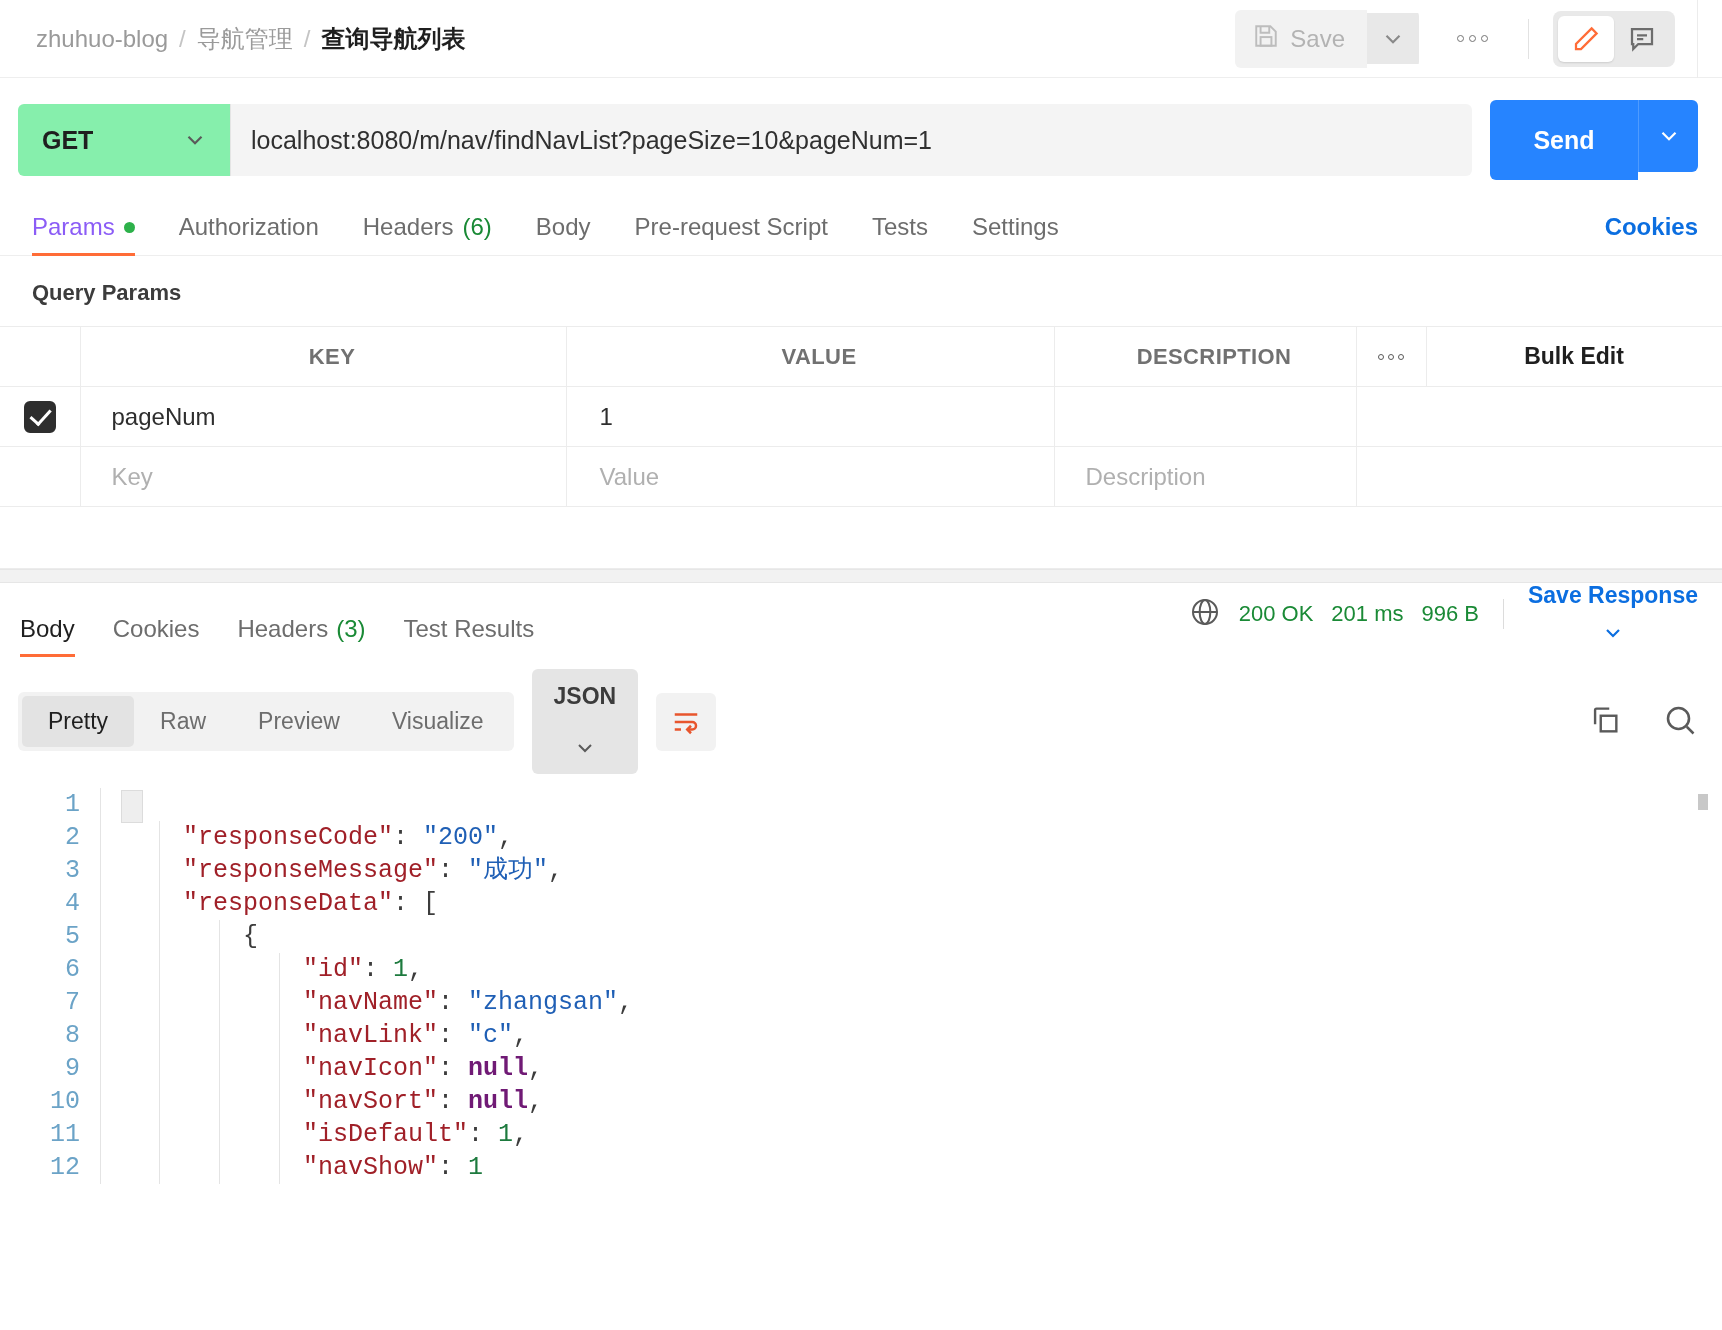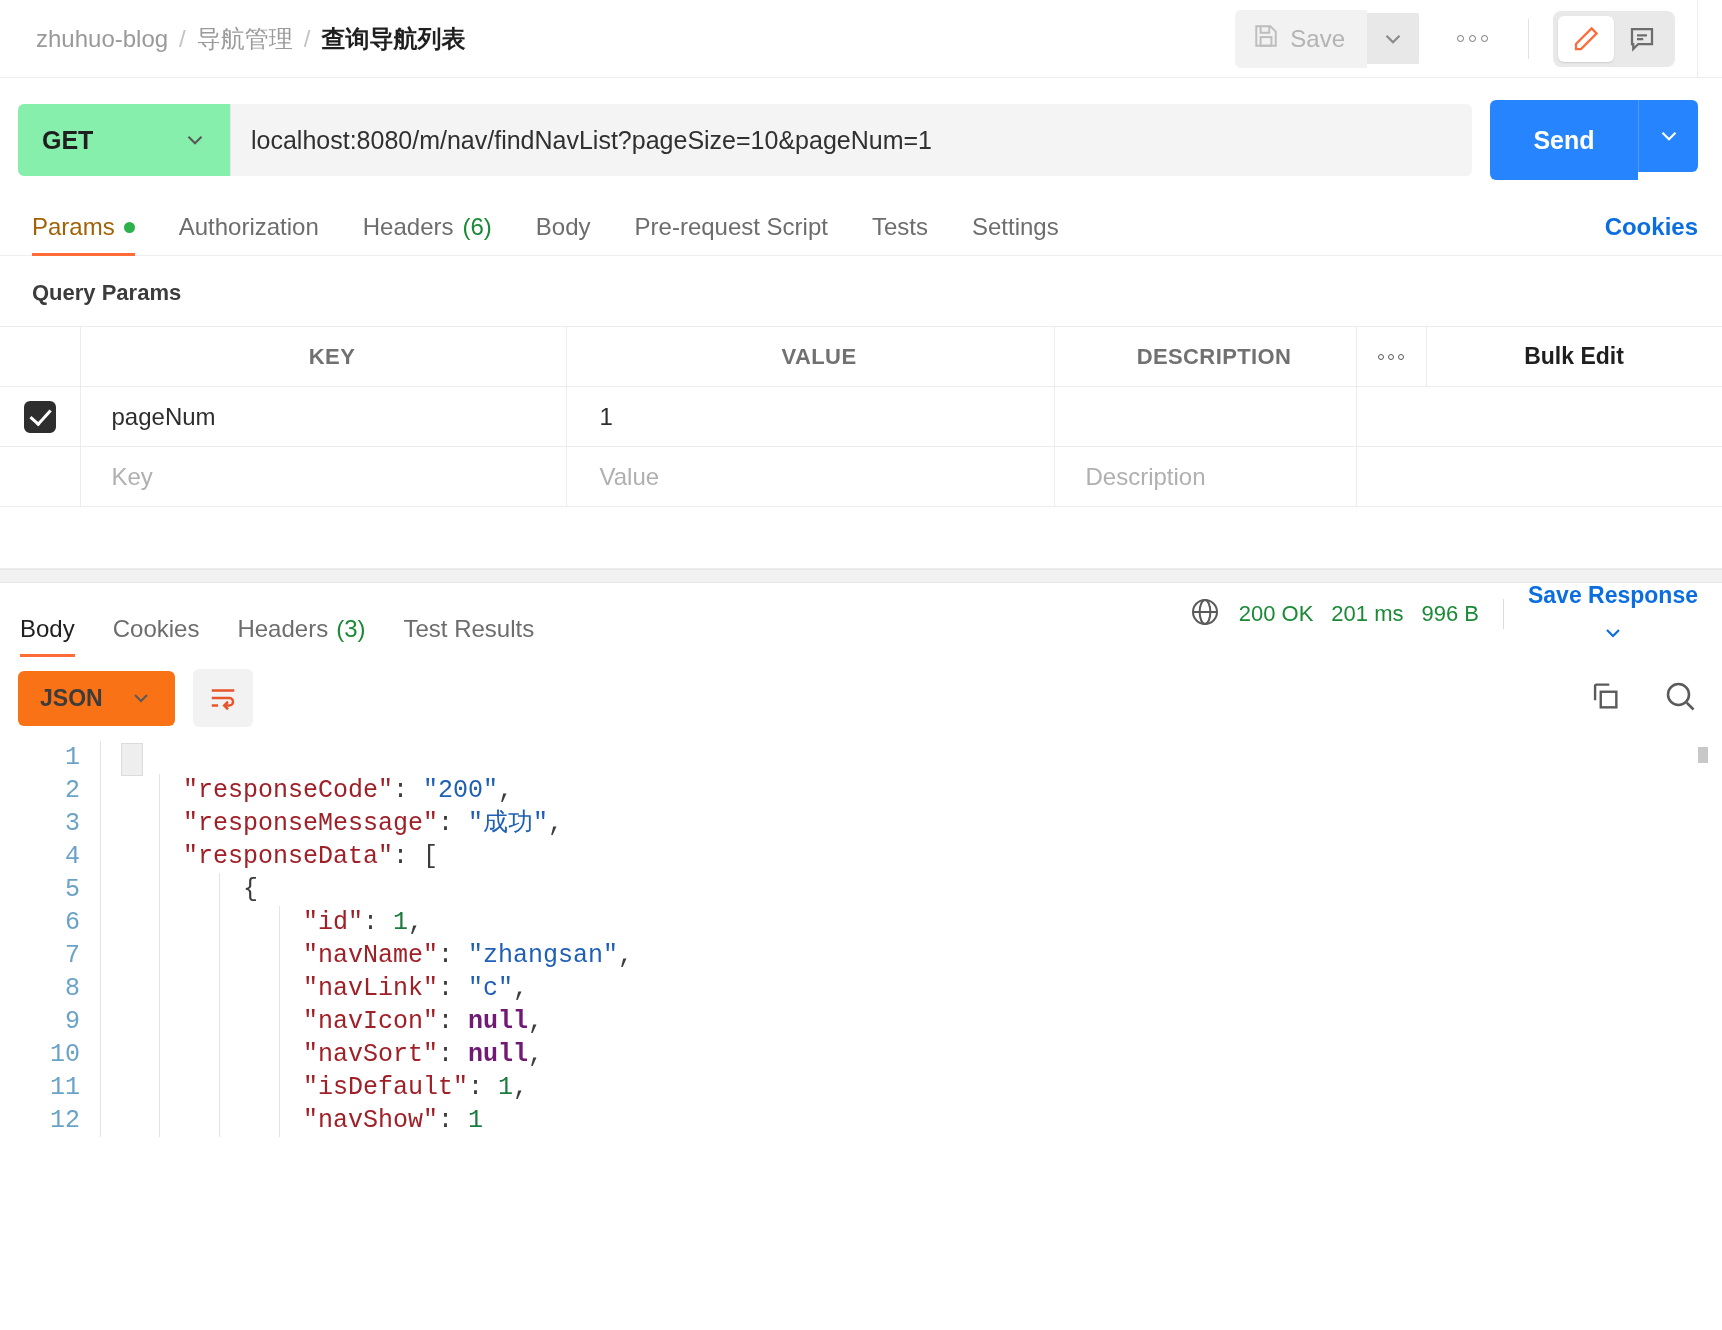--- a/index.html
+++ b/index.html
@@ -91,21 +91,21 @@
     padding: 0 24px 0 32px; height: 58px;
     border-bottom: 1px solid #eeeeee;
     position: relative;
   }
   .rtab {
     font-size: 24px; color: #6d6d6d;
     padding: 0 0 14px 0; margin-right: 44px;
     display: flex; align-items: center; gap: 9px;
     position: relative; white-space: nowrap;
   }
-  .rtab.active { color: #a16207; }
+  .rtab.active { color: #8b5cf6; }
   .rtab.active::after {
     content: ""; position: absolute; left: 0; right: 0; bottom: -1px;
     height: 3px; background: #ff6c37;
   }
   .green-dot { width: 11px; height: 11px; border-radius: 50%; background: #2db14a; }
   .count-green { color: #1a8a36; }
   .cookies-link {
     margin-left: auto; color: #0b6ee0; font-size: 24px;
     font-weight: 700; padding-bottom: 14px;
   }
@@ -178,22 +178,22 @@
   
   .body-toolbar { display: flex; align-items: center; padding: 12px 24px 14px 18px; gap: 18px; }
   .seg-group { display: flex; background: #f2f2f2; border-radius: 6px; padding: 4px; }
   .seg {
     font-size: 23px; color: #6d6d6d;
     padding: 12px 26px; border-radius: 5px;
   }
   .seg.active { background: #e3e3e3; color: #1f1f1f; }
   .json-select {
     display: flex; align-items: center; gap: 26px;
-    background: #f97316; border-radius: 6px;
-    padding: 14px 22px; font-size: 23px; font-weight: 700; color: #3c3c3c;
+    background: #e5e5e5; border-radius: 6px;
+    padding: 14px 22px; font-size: 23px; font-weight: 700; color: #3c3c3c; flex-direction: column;
   }
   .wrap-btn {
     background: #f2f2f2; border-radius: 6px;
     width: 60px; height: 58px;
     display: flex; align-items: center; justify-content: center;
   }
   .toolbar-right { margin-left: auto; display: flex; align-items: center; gap: 40px; }
 
   
   .code-area { position: relative; display: flex; font-family: "Liberation Mono", monospace; font-size: 25px; }
@@ -407,20 +407,26 @@
     <span class="save-resp">
       <span>Save Response</span>
       <svg width="24" height="24" viewBox="0 0 24 24" fill="none" stroke="#0b6ee0" stroke-width="2.2">
           <path d="M6 9l6 6 6-6"></path>
         </svg>
     </span>
   </div>
 </div>
 
 <div class="body-toolbar">
+  <div class="seg-group">
+    <div class="seg active">Pretty</div>
+    <div class="seg">Raw</div>
+    <div class="seg">Preview</div>
+    <div class="seg">Visualize</div>
+  </div>
   <div class="json-select">
     <span>JSON</span>
     <svg width="24" height="24" viewBox="0 0 24 24" fill="none" stroke="#5a5a5a" stroke-width="2">
         <path d="M6 9l6 6 6-6"></path>
       </svg>
   </div>
   <div class="wrap-btn">
     <svg width="30" height="30" viewBox="0 0 24 24" fill="none" stroke="#e8552d" stroke-width="2">
       <path d="M3 6h18M3 12h14a3 3 0 010 6h-4"></path>
         <path d="M16 15l-3 3 3 3"></path>

